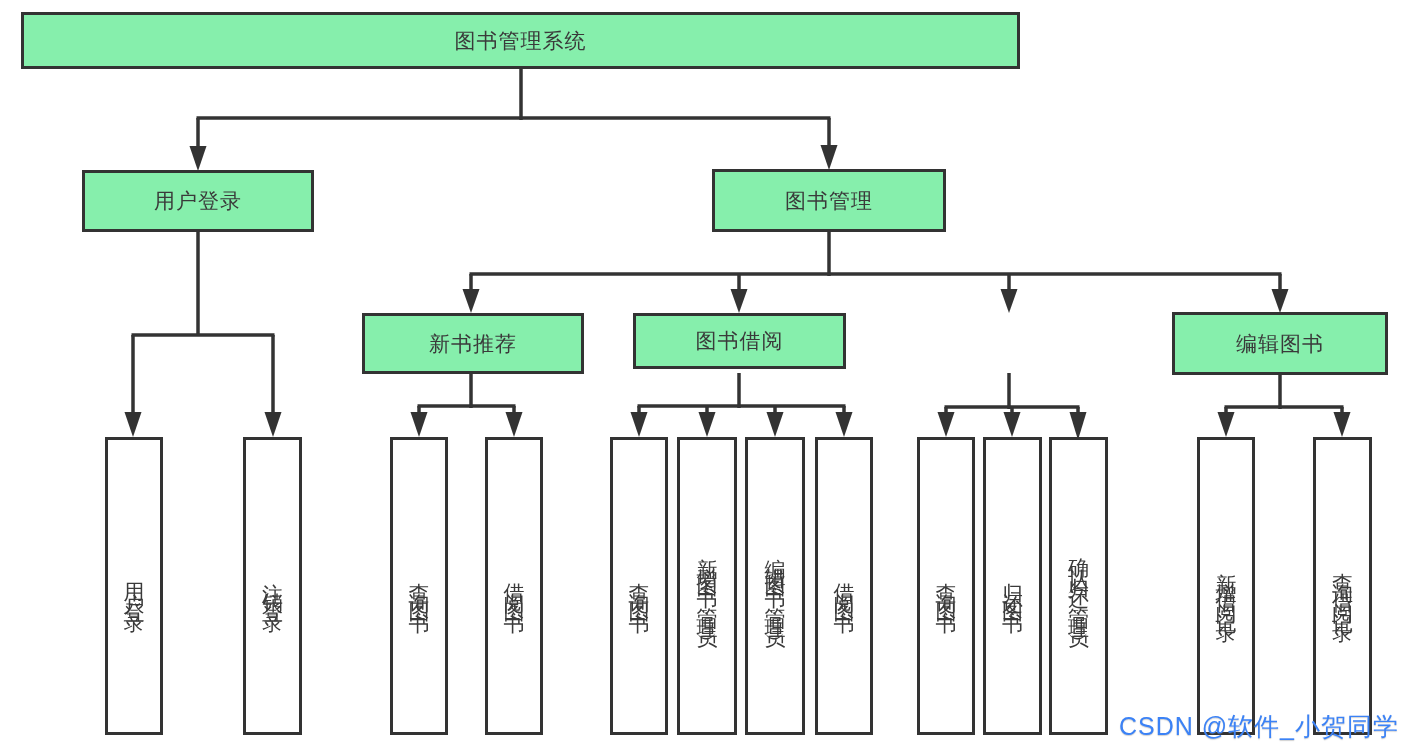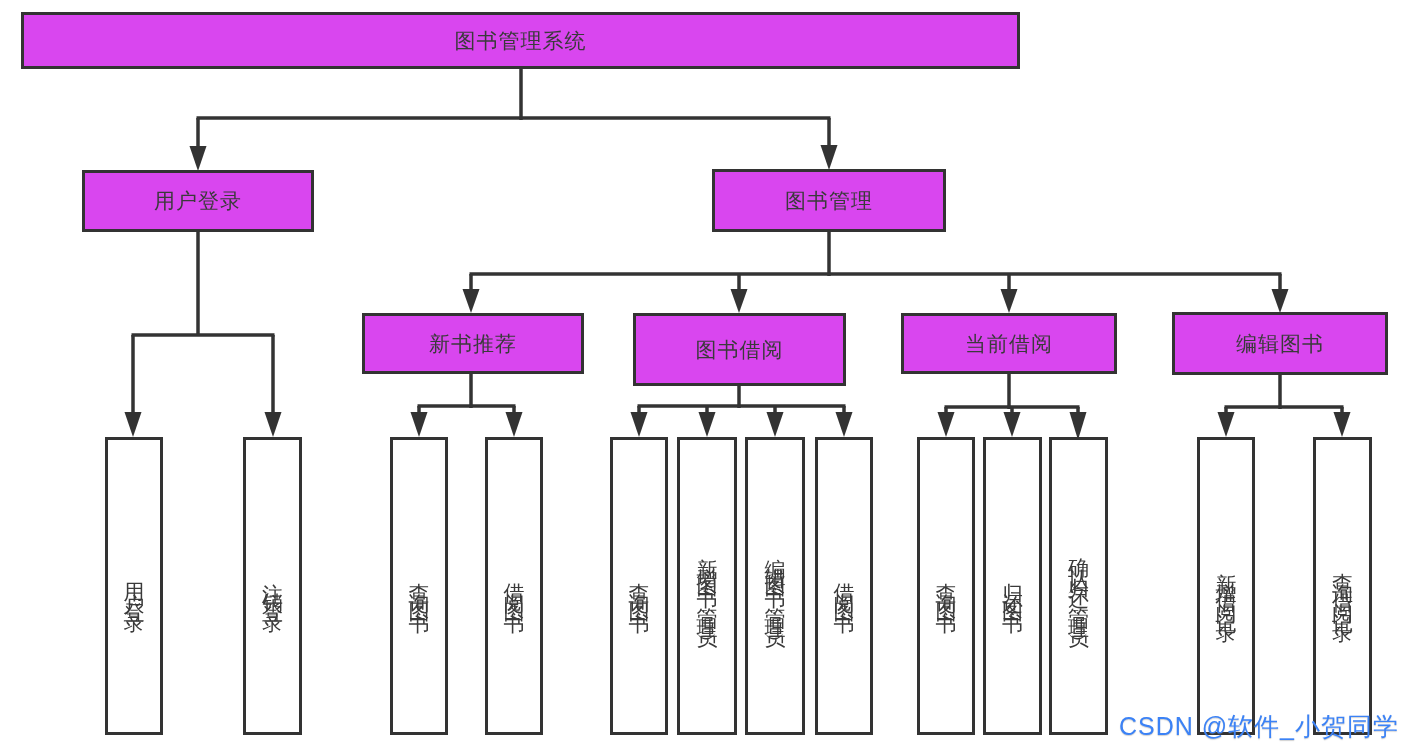--- a/index.html
+++ b/index.html
@@ -8,21 +8,21 @@
     width:1405px;height:747px;
     background:#ffffff;
     font-family:"Liberation Sans", sans-serif;
     overflow:hidden;
   }
   #connectors{position:absolute;left:0;top:0;width:1405px;height:747px;}
   .node{
     position:absolute;
     box-sizing:border-box;
     border:3px solid #333333;
-    background:#d946ef;
+    background:#86efac;
     display:flex;align-items:center;justify-content:center;
     color:#3a3a3a;
     font-size:21px;
     letter-spacing:1px;
     white-space:nowrap;
   }
   .leaf{
     position:absolute;
     box-sizing:border-box;
     border:3px solid #333333;
@@ -36,21 +36,21 @@
     font-size:21px;
     letter-spacing:10px;
     color:#3a3a3a;
     white-space:nowrap;
   }
   
   #n-root{left:21px;top:12px;width:999px;height:57px;}
   #n-user-login{left:82px;top:170px;width:232px;height:62px;}
   #n-book-mgmt{left:712px;top:169px;width:234px;height:63px;text-align:right;}
   #n-new-book{left:362px;top:313px;width:222px;height:61px;}
-  #n-book-borrow{left:633px;top:313px;width:213px;height:73px;}
+  #n-book-borrow{left:633px;top:313px;width:213px;height:56px;}
   #n-current-borrow{left:901px;top:313px;width:216px;height:61px;}
   #n-borrow-records{left:1172px;top:312px;width:216px;height:63px;}
   
   .leaf{top:437px;height:298px;width:58px;}
   #l-a1{left:105px;}
   #l-a2{left:243px;width:59px;}
   #l-b1{left:390px;}
   #l-b2{left:485px;}
   #l-c1{left:610px;}
   #l-c2{left:677px;width:60px;}
@@ -164,23 +164,20 @@
   <div id="n-book-mgmt" class="node">
     <span>图书管理</span>
   </div>
 
   <div id="n-new-book" class="node">
     <span>新书推荐</span>
   </div>
   <div id="n-book-borrow" class="node">
     <span>图书借阅</span>
   </div>
-  <div id="n-current-borrow" class="node">
-    <span>当前借阅</span>
-  </div>
   <div id="n-borrow-records" class="node">
     <span>编辑图书</span>
   </div>
 
   <div id="l-a1" class="leaf">
     <span class="vtext">用户登录</span>
   </div>
   <div id="l-a2" class="leaf">
     <span class="vtext">注销登录</span>
   </div>

